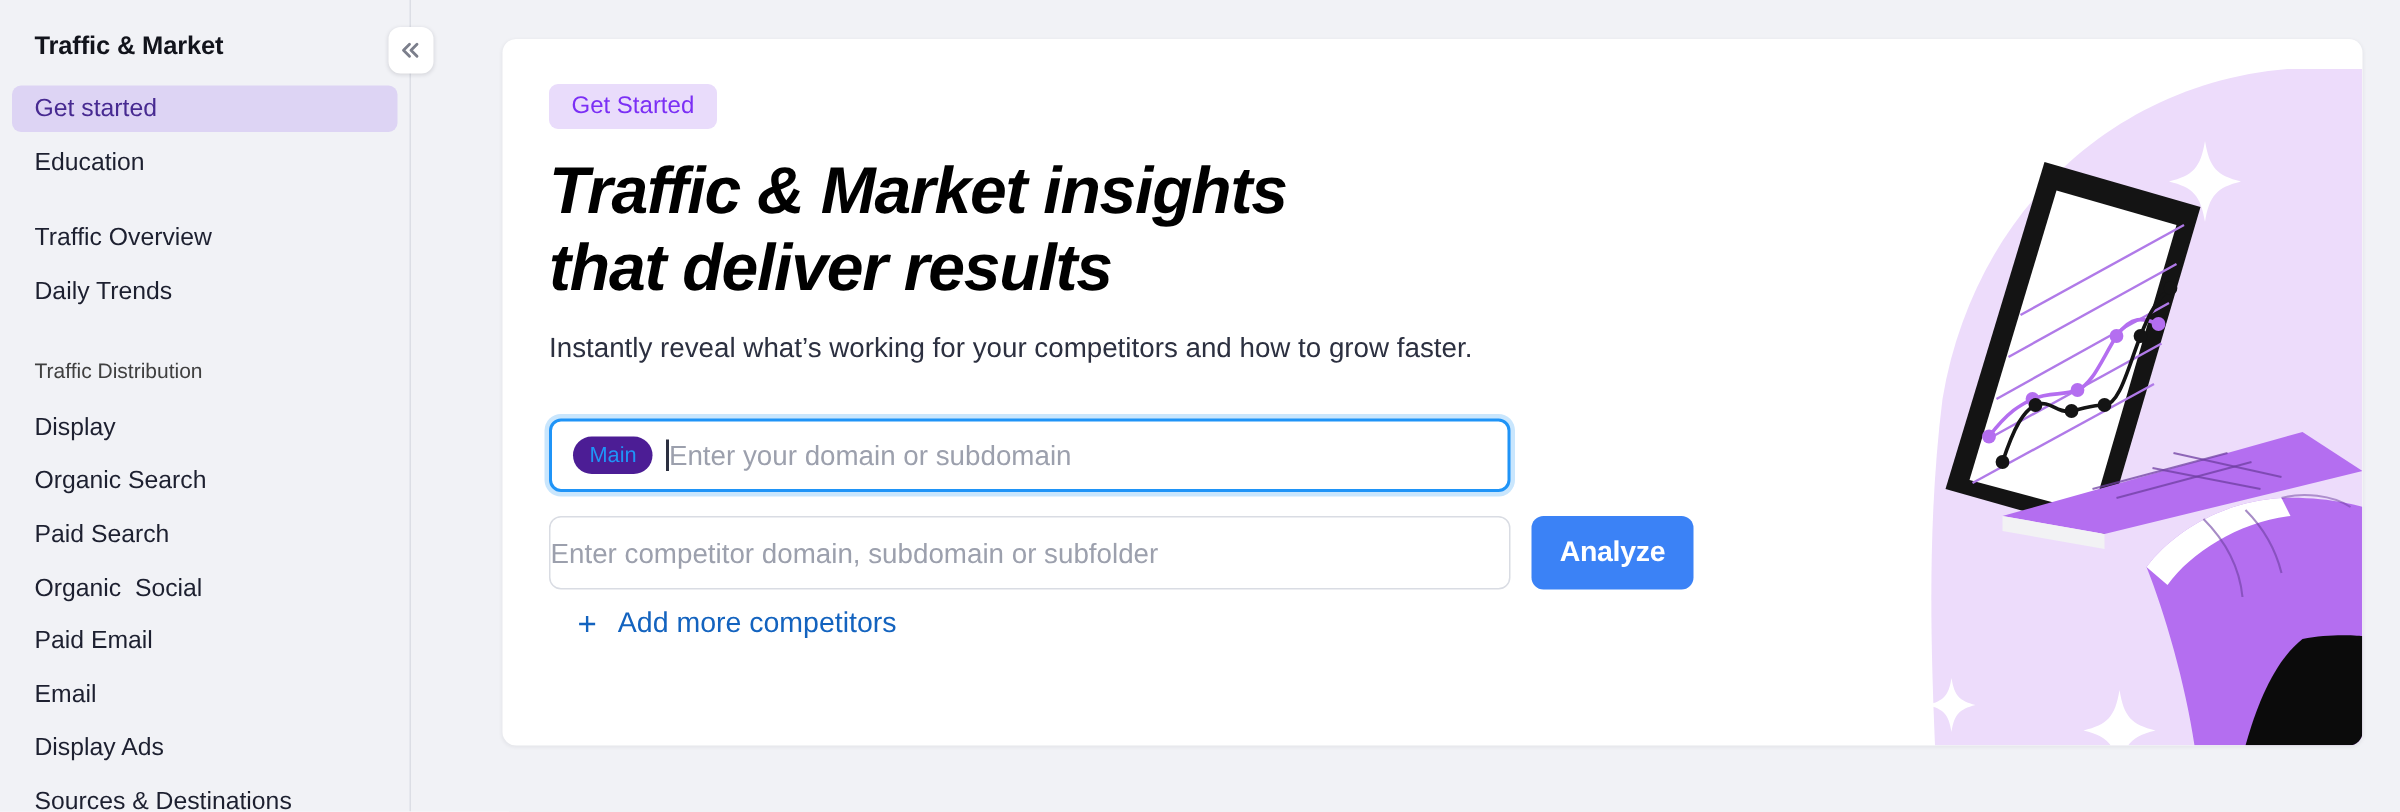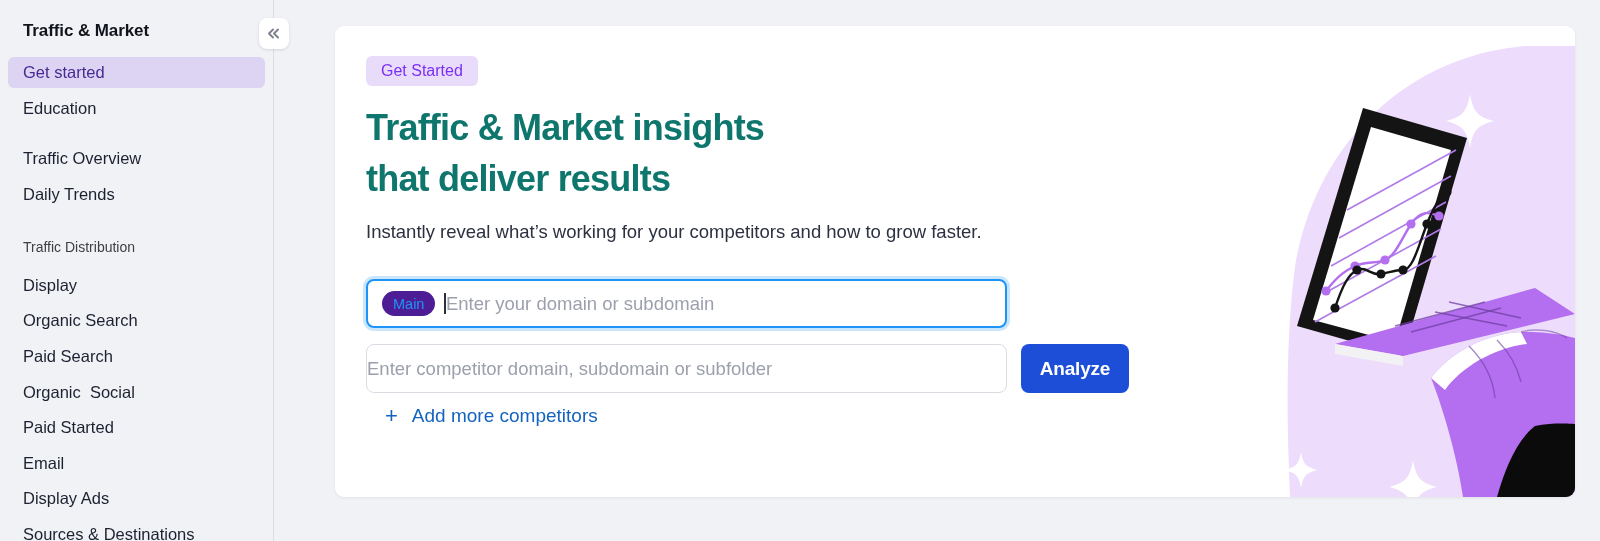--- a/index.html
+++ b/index.html
@@ -71,22 +71,22 @@
     height: 30px;
     display: flex; align-items: center;
     padding: 0 15px;
     background: #e9dcfb; color: #7b2ff5;
     border-radius: 6px;
     font-size: 16px;
   }
 
   #headline {
     position: absolute; left: 31px; top: 76px;
-    font-size: 36px; font-weight: bold; line-height: 51px;
-    color: #0f766e; letter-spacing: -0.8px;
+    font-size: 44px; font-weight: bold; line-height: 51px;
+    color: #000000; letter-spacing: -0.8px; font-style: italic;
   }
   #subtitle {
     position: absolute; left: 31px; top: 195px;
     font-size: 18.5px; color: #2c3040;
   }
 
   
   .field {
     position: absolute; left: 31px;
     width: 641px; height: 49px;
@@ -119,21 +119,21 @@
   }
   .ph {
     font-size: 18.5px; color: #9ca0ad; text-align: center;
   }
   #field-main .ph { margin-left: 0px; }
   #field-comp .ph { }
 
   #analyze-btn {
     position: absolute; left: 686px; top: 318px;
     width: 108px; height: 49px;
-    background: #1d4ed8; color: #ffffff;
+    background: #3b82f6; color: #ffffff;
     border: none; border-radius: 8px;
     font-family: "Liberation Sans", sans-serif;
     font-size: 19px; font-weight: bold;
     letter-spacing: -0.2px;
   }
 
   #add-more {
     position: absolute; left: 50px; top: 379px;
     display: flex; align-items: center;
     color: #1363bf; font-size: 19px;
@@ -179,21 +179,21 @@
     <div class="nav-item" style="top:305px">
       <span>Organic Search</span>
     </div>
     <div class="nav-item" style="top:341px">
       <span>Paid Search</span>
     </div>
     <div class="nav-item" style="top:377px">
       <span>Organic  Social</span>
     </div>
     <div class="nav-item" style="top:412px">
-      <span>Paid Started</span>
+      <span>Paid Email</span>
     </div>
     <div class="nav-item" style="top:448px">
       <span>Email</span>
     </div>
     <div class="nav-item" style="top:483px">
       <span>Display Ads</span>
     </div>
     <div class="nav-item" style="top:519px">
       <span>Sources &amp; Destinations</span>
     </div>

